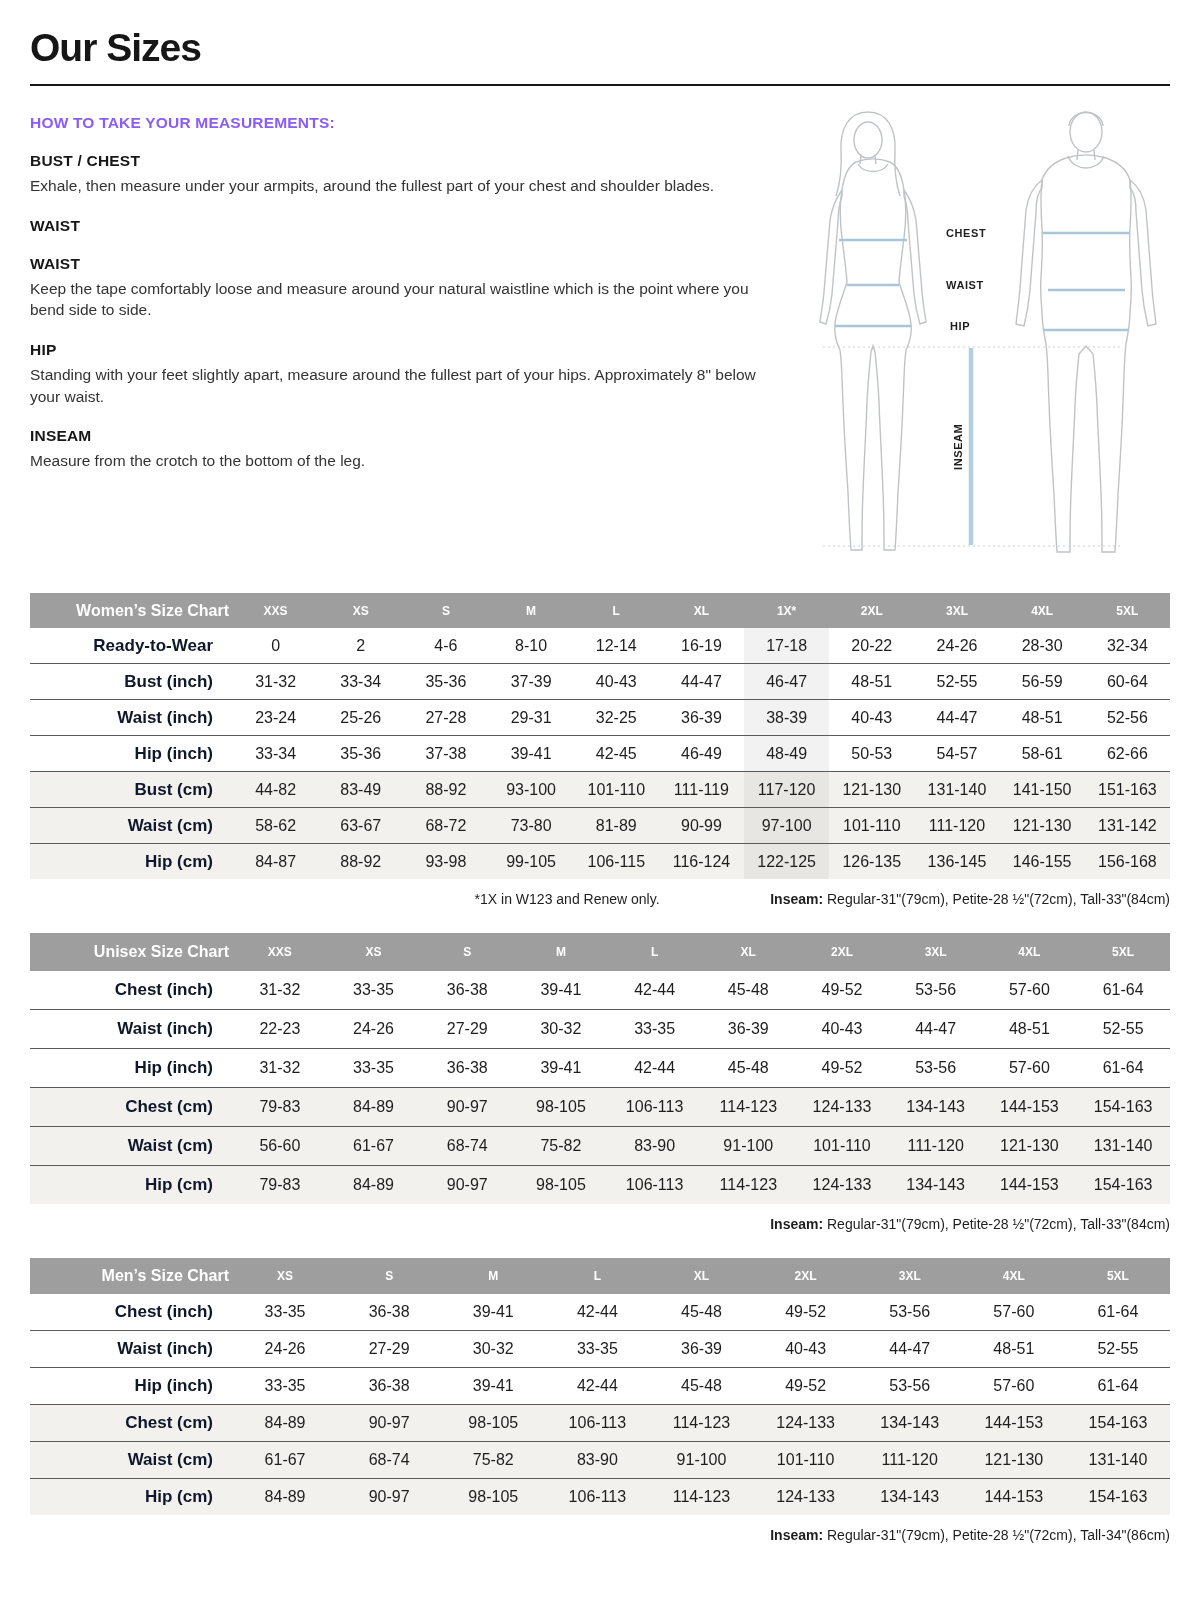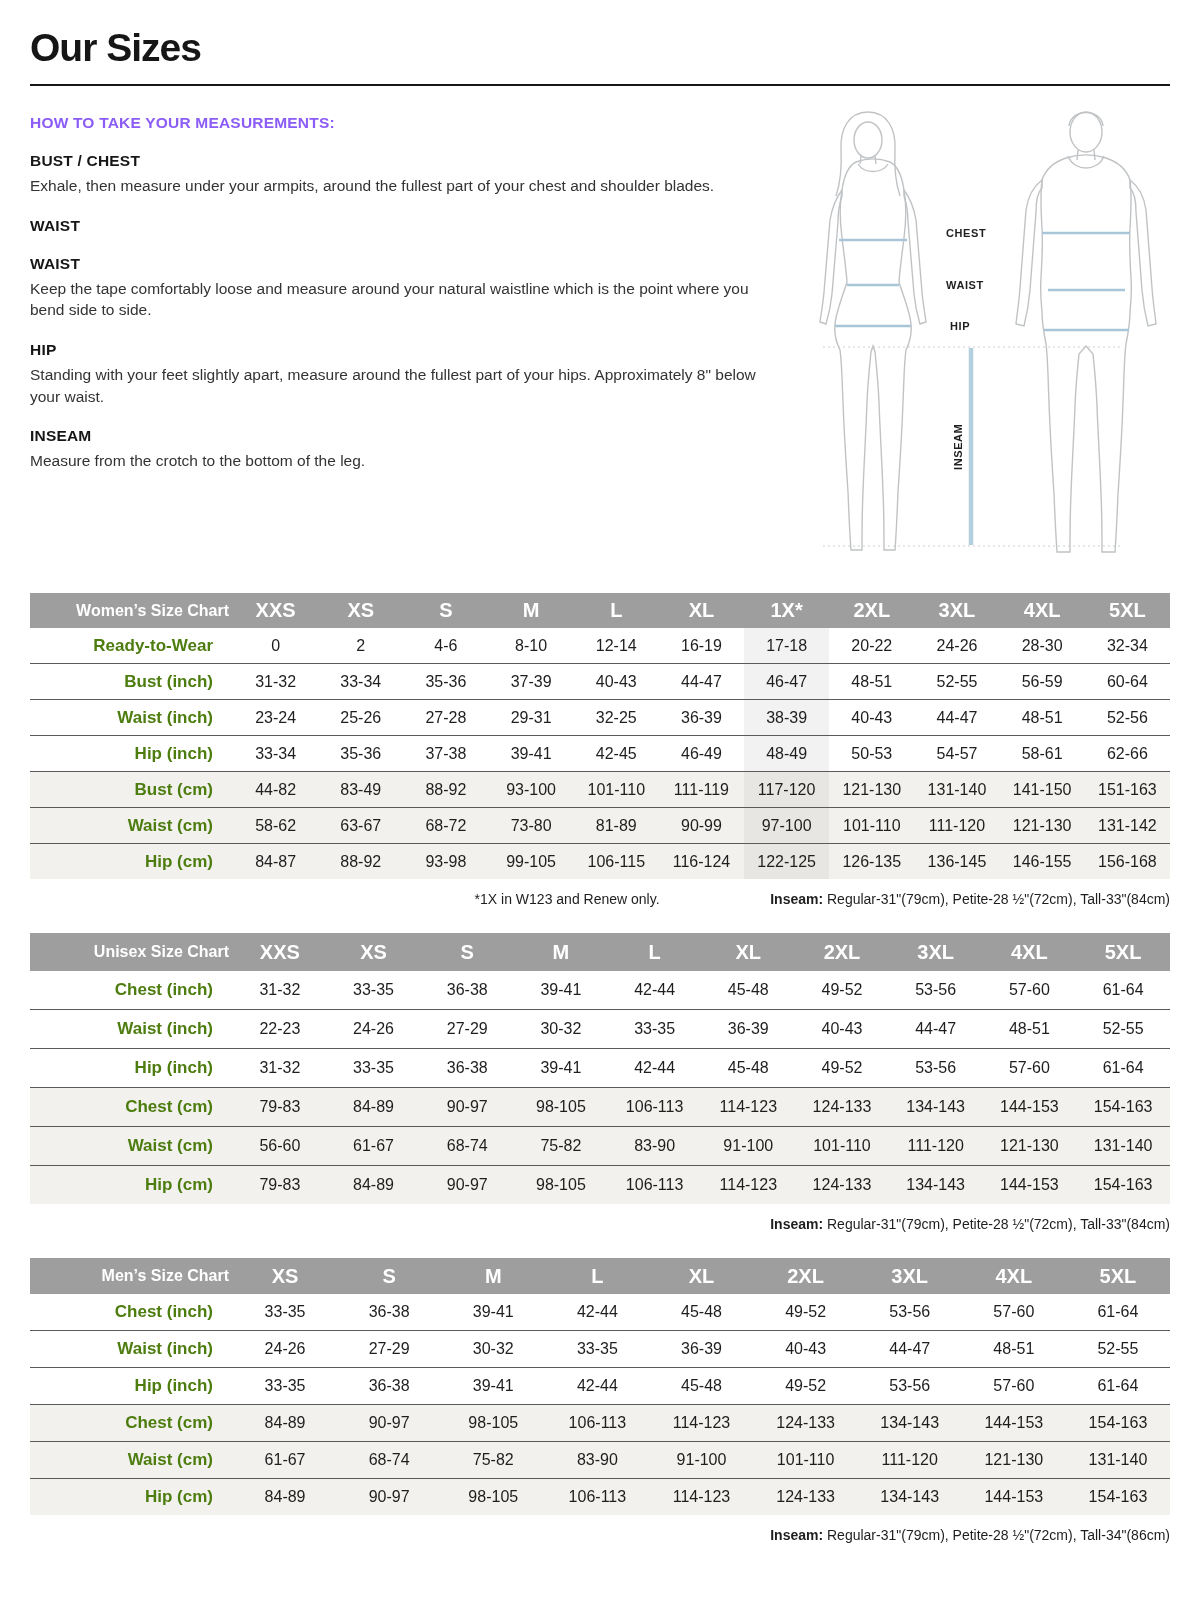--- a/index.html
+++ b/index.html
@@ -10,24 +10,24 @@
   .content-top{display:flex;align-items:flex-start;}
   .instructions{width:745px;flex:0 0 745px;}
   .instructions h2{font-size:15.5px;margin:6px 0 4px 0;color:#8b5cf6;letter-spacing:.2px;}
   .instructions h3{font-size:15.5px;margin:20px 0 5px 0;color:#161616;letter-spacing:.2px;}
   .instructions p{font-size:15.5px;line-height:1.4;margin:0;color:#333;}
   .figure-wrap{flex:1;display:flex;justify-content:flex-end;margin-top:-6px;}
   .fig-label{font-weight:bold;font-size:11px;fill:#1f1f1f;letter-spacing:.6px;font-family:"Liberation Sans",sans-serif;}
   .table-block{margin-top:26px;}
   table.size-table{width:100%;border-collapse:collapse;table-layout:fixed;}
   table.size-table th,table.size-table td{padding:0 4px;vertical-align:middle;}
-  table.size-table thead th{background:var(--header-bg,#9e9e9e);color:var(--header-fg,#fff);font-weight:bold;font-size:20px;}
+  table.size-table thead th{background:var(--header-bg,#9e9e9e);color:var(--header-fg,#fff);font-weight:bold;font-size:12px;}
   table.size-table th.label-col{width:195px;text-align:right;font-size:16px;}
   table.size-table td{font-size:16px;text-align:center;color:#1e1e1e;}
-  table.size-table td.row-label{font-weight:bold;font-size:17px;text-align:right;padding-right:20px;color:#4d7c0f;}
+  table.size-table td.row-label{font-weight:bold;font-size:17px;text-align:right;padding-right:20px;color:#0f172a;}
   table.size-table tbody tr+tr td{border-top:1px solid var(--divider,#5a5a5a);}
   table.size-table tbody tr.shaded td{background:var(--shade,#f2f1ee);}
   table.size-table td.hl{background:var(--hl,rgba(0,0,0,0.05));}
   table.size-table tbody tr.shaded td.hl{background:#e8e6e2;}
   .t-women th,.t-women td{height:35px;}
   .t-unisex th,.t-unisex td{height:38px;}
   .t-men th,.t-men td{height:36px;}
   .footnote-row{display:flex;margin-top:12px;font-size:14px;color:#1e1e1e;}
   .fn-left{margin-left:39%;}
   .fn-right{margin-left:auto;text-align:right;}

